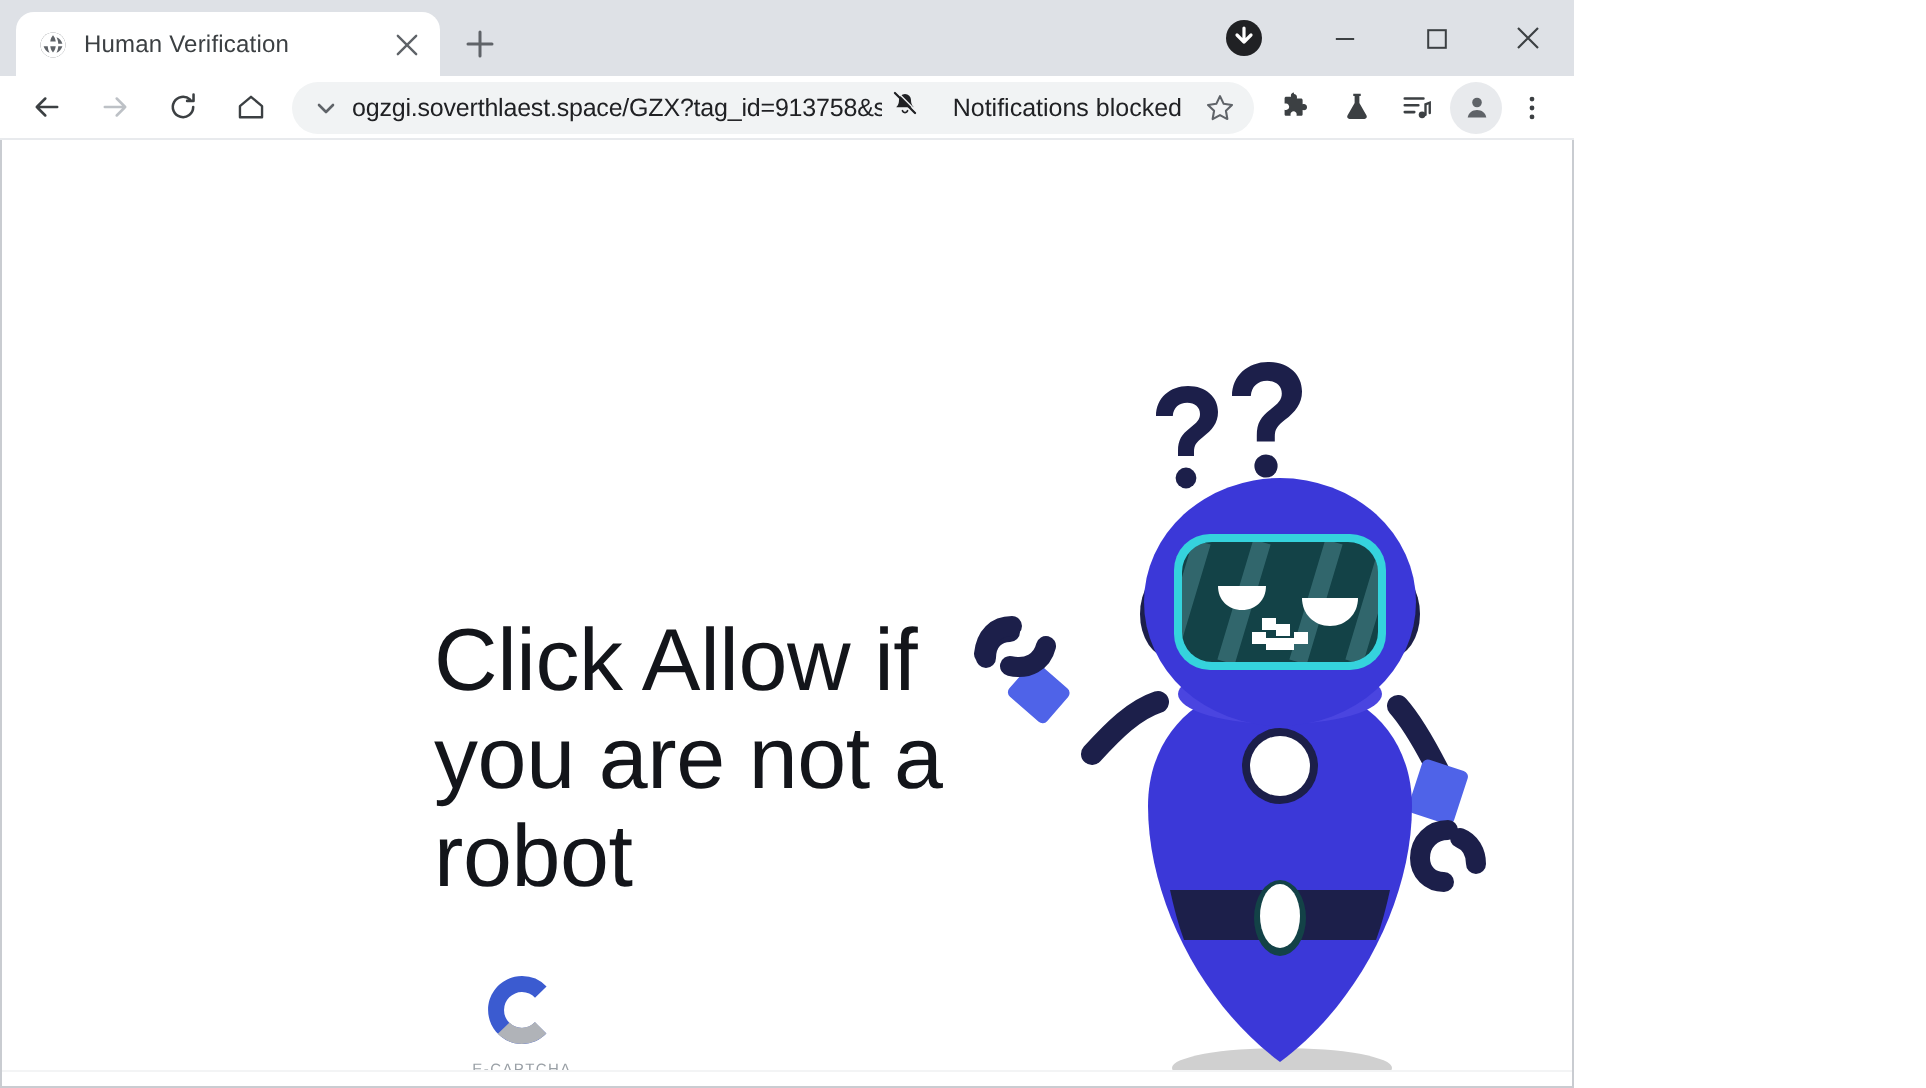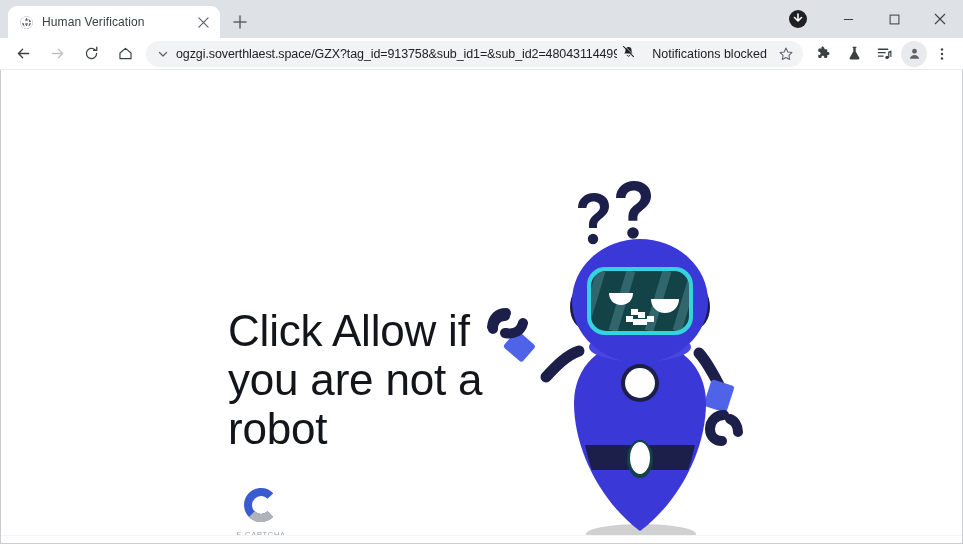--- a/index.html
+++ b/index.html
@@ -5,21 +5,21 @@
   * { box-sizing: border-box; margin: 0; padding: 0; }
   html, body {
     width: 963px; height: 544px;
     overflow: hidden;
     font-family: "Liberation Sans", sans-serif;
     background: #ffffff;
   }
 
   
   .browser {
-    width: 963px; height: 544px;
+    width: 787px; height: 544px;
     display: flex; flex-direction: column;
     background: #dee1e6;
   }
 
   
   .tabstrip {
     height: 38px;
     background: #dee1e6;
     display: flex;
     align-items: flex-end;
@@ -162,21 +162,21 @@
     overflow: hidden;
   }
   .page {
     position: absolute;
     inset: 0;
     background: #ffffff;
   }
 
   .headline {
     position: absolute;
-    left: 227px;
+    left: 216px;
     top: 236px;
     width: 260px;
     font-size: 44px;
     line-height: 49px;
     font-weight: 400;
     color: #13151a;
     letter-spacing: -0.2px;
   }
 
   .captcha-logo {

